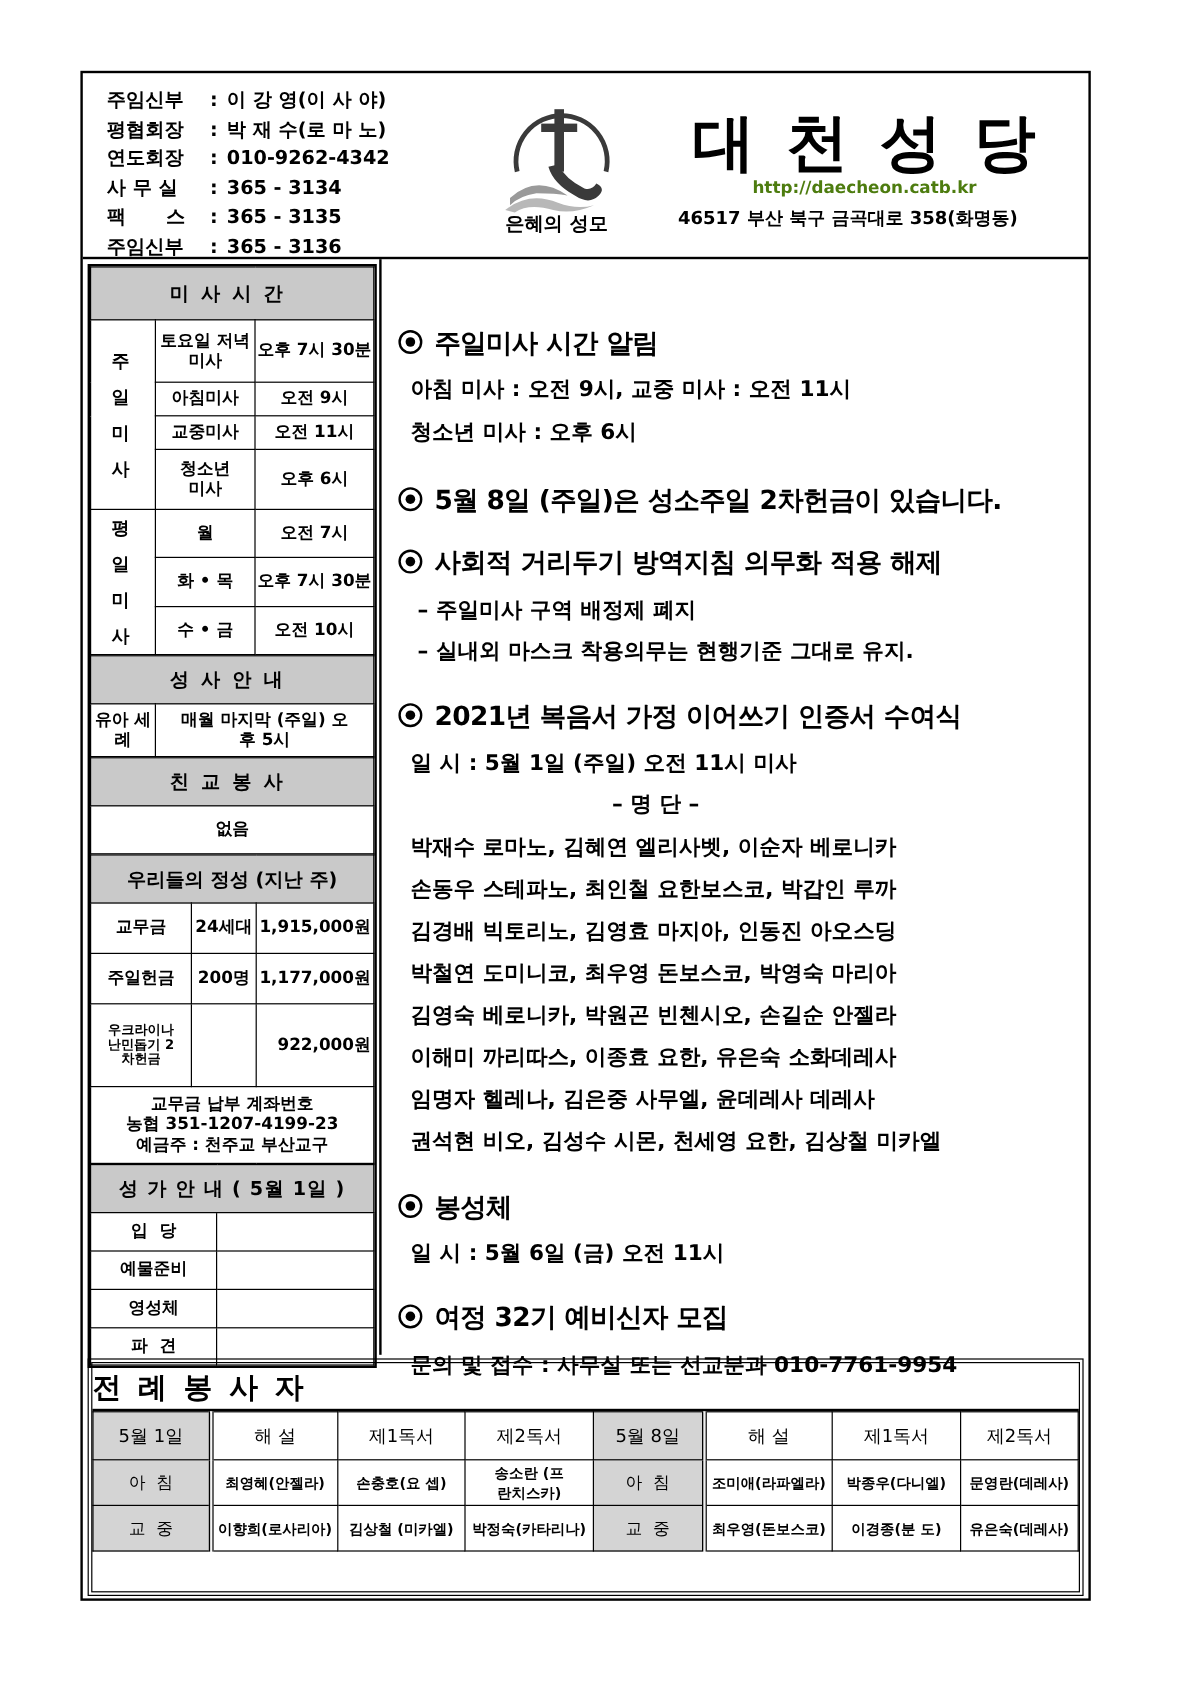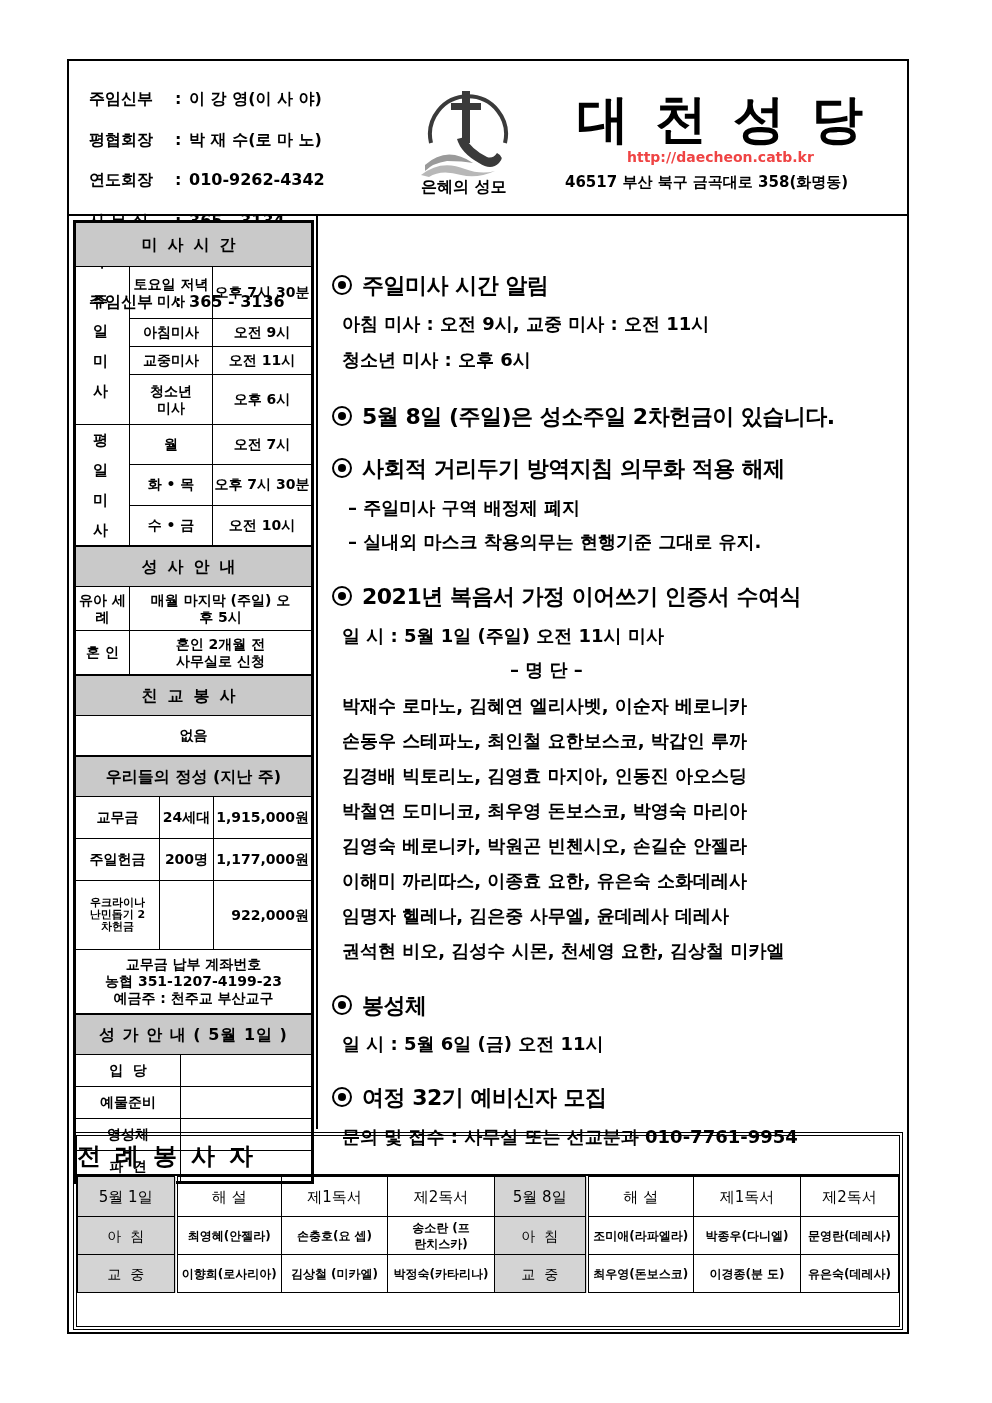--- a/index.html
+++ b/index.html
@@ -4,27 +4,27 @@
 <style>
   * { box-sizing: border-box; margin: 0; padding: 0; }
   html, body { width: 992px; height: 1403px; background: #ffffff; }
   body { position: relative; font-family: "DejaVu Sans", "Liberation Sans", sans-serif; color: #000; }
 
   .page { position: absolute; left: 67px; top: 59px; width: 842px; height: 1275px; border: 2px solid #000; }
 
   
   .header { position: absolute; left: 0; top: 0; width: 838px; height: 155px; border-bottom: 2px solid #000; }
   .contacts { position: absolute; left: 20px; top: 10px; font-size: 16px; font-weight: bold; line-height: 24.5px; }
-  .contact-row { display: flex; white-space: nowrap; margin-top: 16px; }
+  .contact-row { display: flex; white-space: nowrap; }
   .contact-label { display: inline-block; width: 86px; letter-spacing: 0px; }
   .contact-sep { display: inline-block; width: 14px; }
   .logo { position: absolute; left: 348px; top: 18px; width: 100px; height: 120px; }
   .logo-caption { position: absolute; left: 352px; top: 116px; font-size: 16px; font-weight: bold; letter-spacing: 0px; }
   .title { position: absolute; left: 508px; top: 24px; font-size: 52px; font-weight: bold; letter-spacing: 26px; white-space: nowrap; }
-  .url { position: absolute; left: 558px; top: 88px; font-size: 14px; font-weight: bold; color: #ef4444; }
+  .url { position: absolute; left: 558px; top: 88px; font-size: 14px; font-weight: bold; color: #4d7c0f; }
   .address { position: absolute; left: 496px; top: 112px; font-size: 15px; font-weight: bold; white-space: nowrap; }
 
   
   .leftcol { position: absolute; left: 0; top: 155px; width: 249px; height: 913px; border-right: 2px solid #000; }
   .lbox { position: absolute; left: 4px; top: 4px; width: 241px; border: 2px solid #000; }
   table.grid { border-collapse: collapse; width: 100%; table-layout: fixed; }
   table.grid td { border: 1px solid #000; text-align: center; vertical-align: middle; font-size: 14px; font-weight: bold; line-height: 17px; }
   .sechead { background: #c9c9c9; font-size: 16px !important; letter-spacing: 10px; height: 44px; }
   .sechead2 { background: #c9c9c9; font-size: 16px !important; height: 40px; }
   .small { font-size: 11px !important; line-height: 12px !important; }
@@ -151,24 +151,20 @@
             <col style="width:54px">
             <col>
           </colgroup>
         <tbody>
             <tr>
               <td colspan="2" class="sechead sechead2" style="letter-spacing:10px">성사안내</td>
             </tr>
         <tr style="height:44px">
               <td style="padding:0 0">유아 세례</td>
               <td style="padding:0 18px">매월 마지막 (주일) 오후 5시</td>
-            </tr>
-        <tr style="height:44px">
-              <td>혼 인</td>
-              <td style="padding:0 40px">혼인 2개월 전 사무실로 신청</td>
             </tr>
       </tbody>
         </table>
 
       <table class="grid">
         <tbody>
             <tr>
               <td class="sechead sechead2" style="letter-spacing:10px">친교봉사</td>
             </tr>
         <tr style="height:40px">

